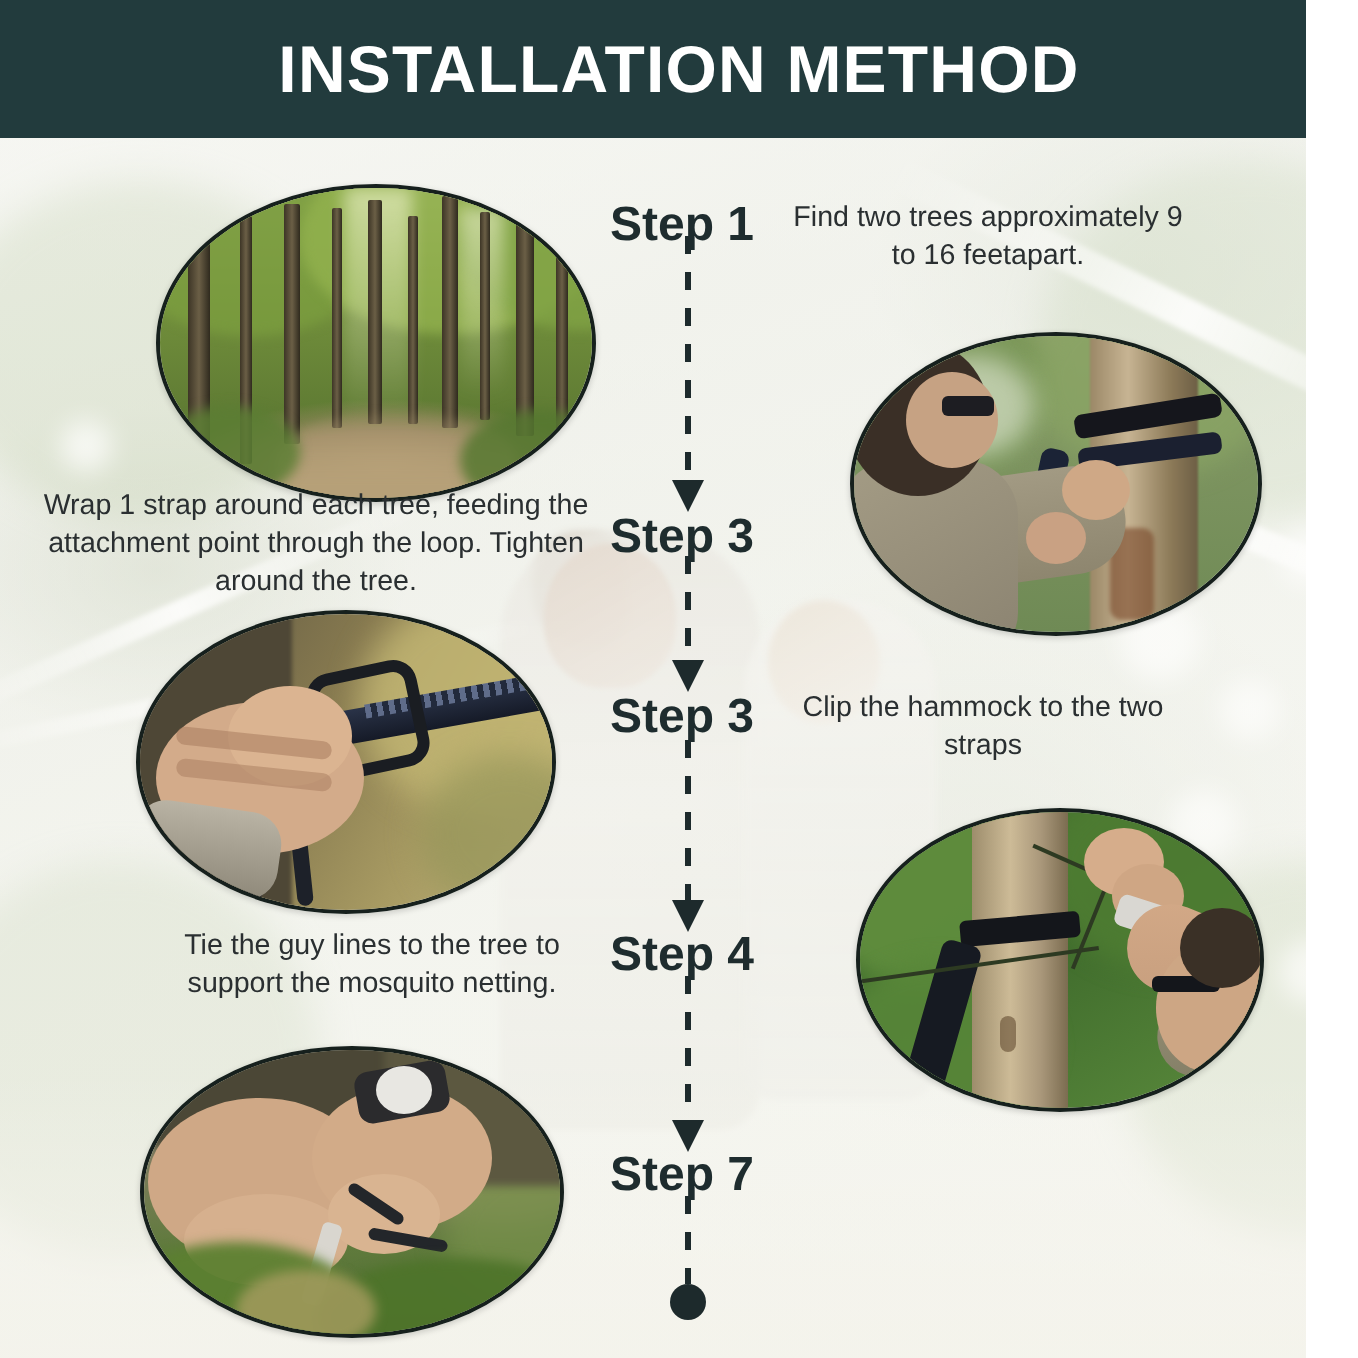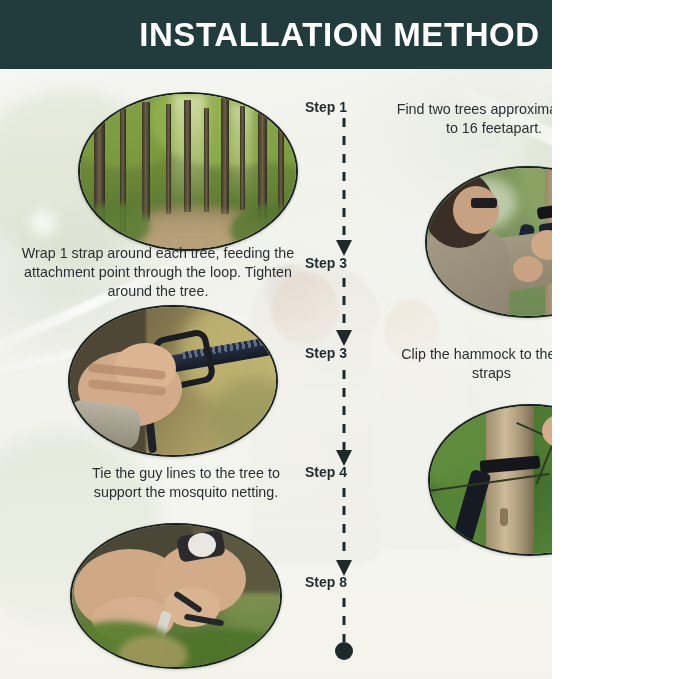--- a/index.html
+++ b/index.html
@@ -8,21 +8,21 @@
   }
   body {
     width: 679px;
     height: 679px;
     font-family: "Liberation Sans", sans-serif;
     background: #ffffff;
     overflow: hidden;
   }
   #page {
     position: relative;
-    width: 552px;
+    width: 653px;
     height: 679px;
     overflow: hidden;
     background: #a3a3a3;
   }
 
   
   .bg-photo {
     position: absolute;
     inset: 0;
     background:
@@ -133,21 +133,21 @@
   
   .ph { position:absolute; inset:0; }
   .blob { position:absolute; border-radius:50%; }
   .bar  { position:absolute; }
 
   
   .step-label {
     position: absolute;
     color: #1e2c2e;
     font-weight: bold;
-    font-size: 14px;
+    font-size: 24px;
     white-space: nowrap;
     z-index: 20;
     font-family: "Liberation Sans", sans-serif;
   }
   .caption {
     position: absolute;
     color: #2a2f31;
     font-size: 14.3px;
     line-height: 1.32;
     text-align: center;
@@ -331,15 +331,15 @@
       <div class="bar" style="left:84px;  top:86px; width:10px; height:42px; background:#d9d6cf; border-radius:3px; transform:rotate(16deg);"></div>
       <div class="bar" style="left:100px; top:74px; width:32px; height:6px;  background:#23262a; border-radius:3px; transform:rotate(34deg);"></div>
       <div class="bar" style="left:112px; top:92px; width:40px; height:6px;  background:#23262a; border-radius:3px; transform:rotate(10deg);"></div>
 
       <div class="blob" style="left:-14px; top:96px; width:120px; height:62px; background:rgba(92,128,48,.95); filter:blur(3px);"></div>
       <div class="blob" style="left:86px;  top:104px; width:140px; height:60px; background:rgba(78,116,42,.95); filter:blur(3px);"></div>
       <div class="blob" style="left:46px;  top:110px; width:70px;  height:40px; background:rgba(168,156,96,.8); filter:blur(3px);"></div>
     </div>
   </div>
 
-  <div class="step-label" style="left:305px; top:574px;">Step 8</div>
+  <div class="step-label" style="left:305px; top:574px;">Step 7</div>
 
 </div>
 
 </body></html>

